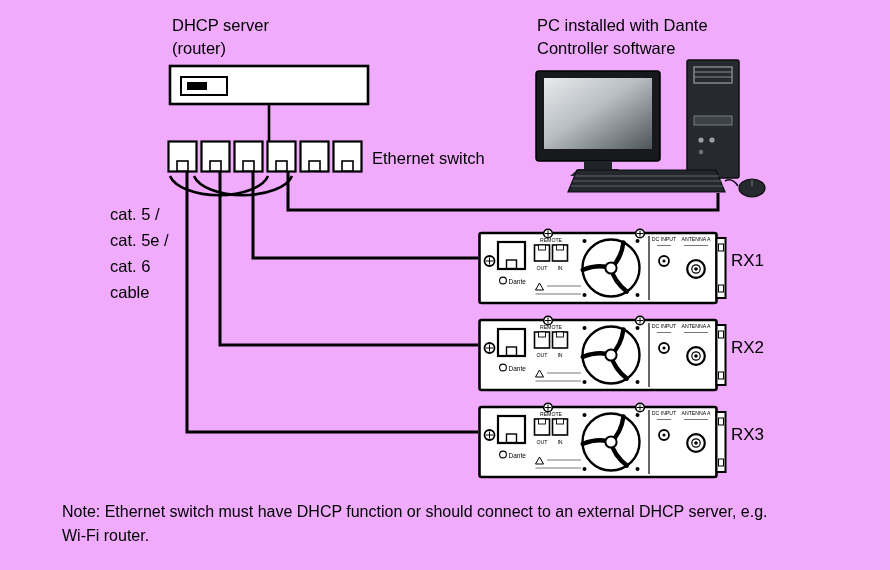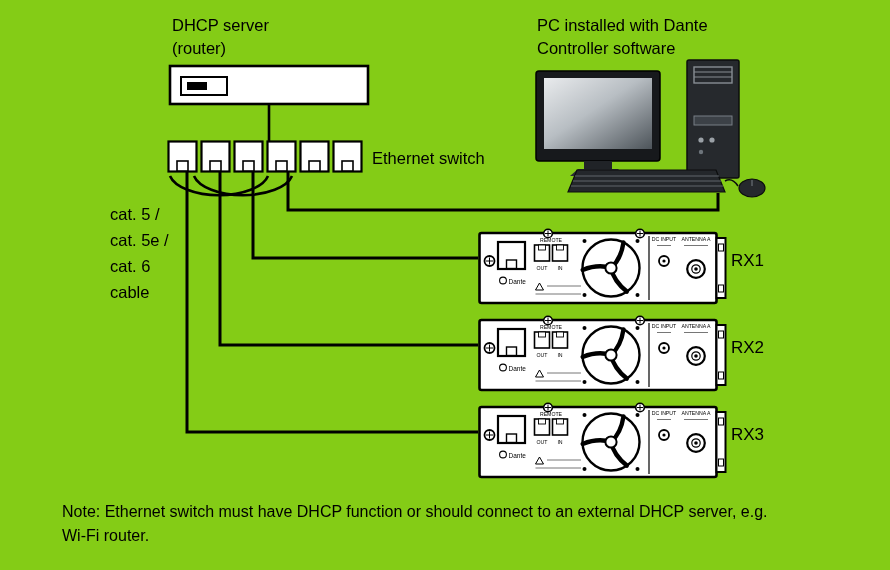--- a/index.html
+++ b/index.html
@@ -1,16 +1,16 @@
 <!DOCTYPE html>
 <html><head>
 <meta charset="utf-8">
 <style>
   html,body{margin:0;padding:0;background:#ffffff;}
-  .stage{position:relative;width:890px;height:570px;background:#84cc16;overflow:hidden;
+  .stage{position:relative;width:890px;height:570px;background:#f0abfc;overflow:hidden;
          font-family:"Liberation Sans","DejaVu Sans",sans-serif;}
   svg{display:block;}
   svg text{font-family:"Liberation Sans","DejaVu Sans",sans-serif;fill:#000;}
   .t-label{font-size:16.5px;}
   .t-note{font-size:16px;}
   .t-rx{font-size:17px;}
   .t-tiny{font-size:6.5px;}
   .t-micro{font-size:5.2px;}
   .wire{stroke:#000;stroke-width:2.6;fill:none;}
   .cable{stroke:#000;stroke-width:3;fill:none;}

